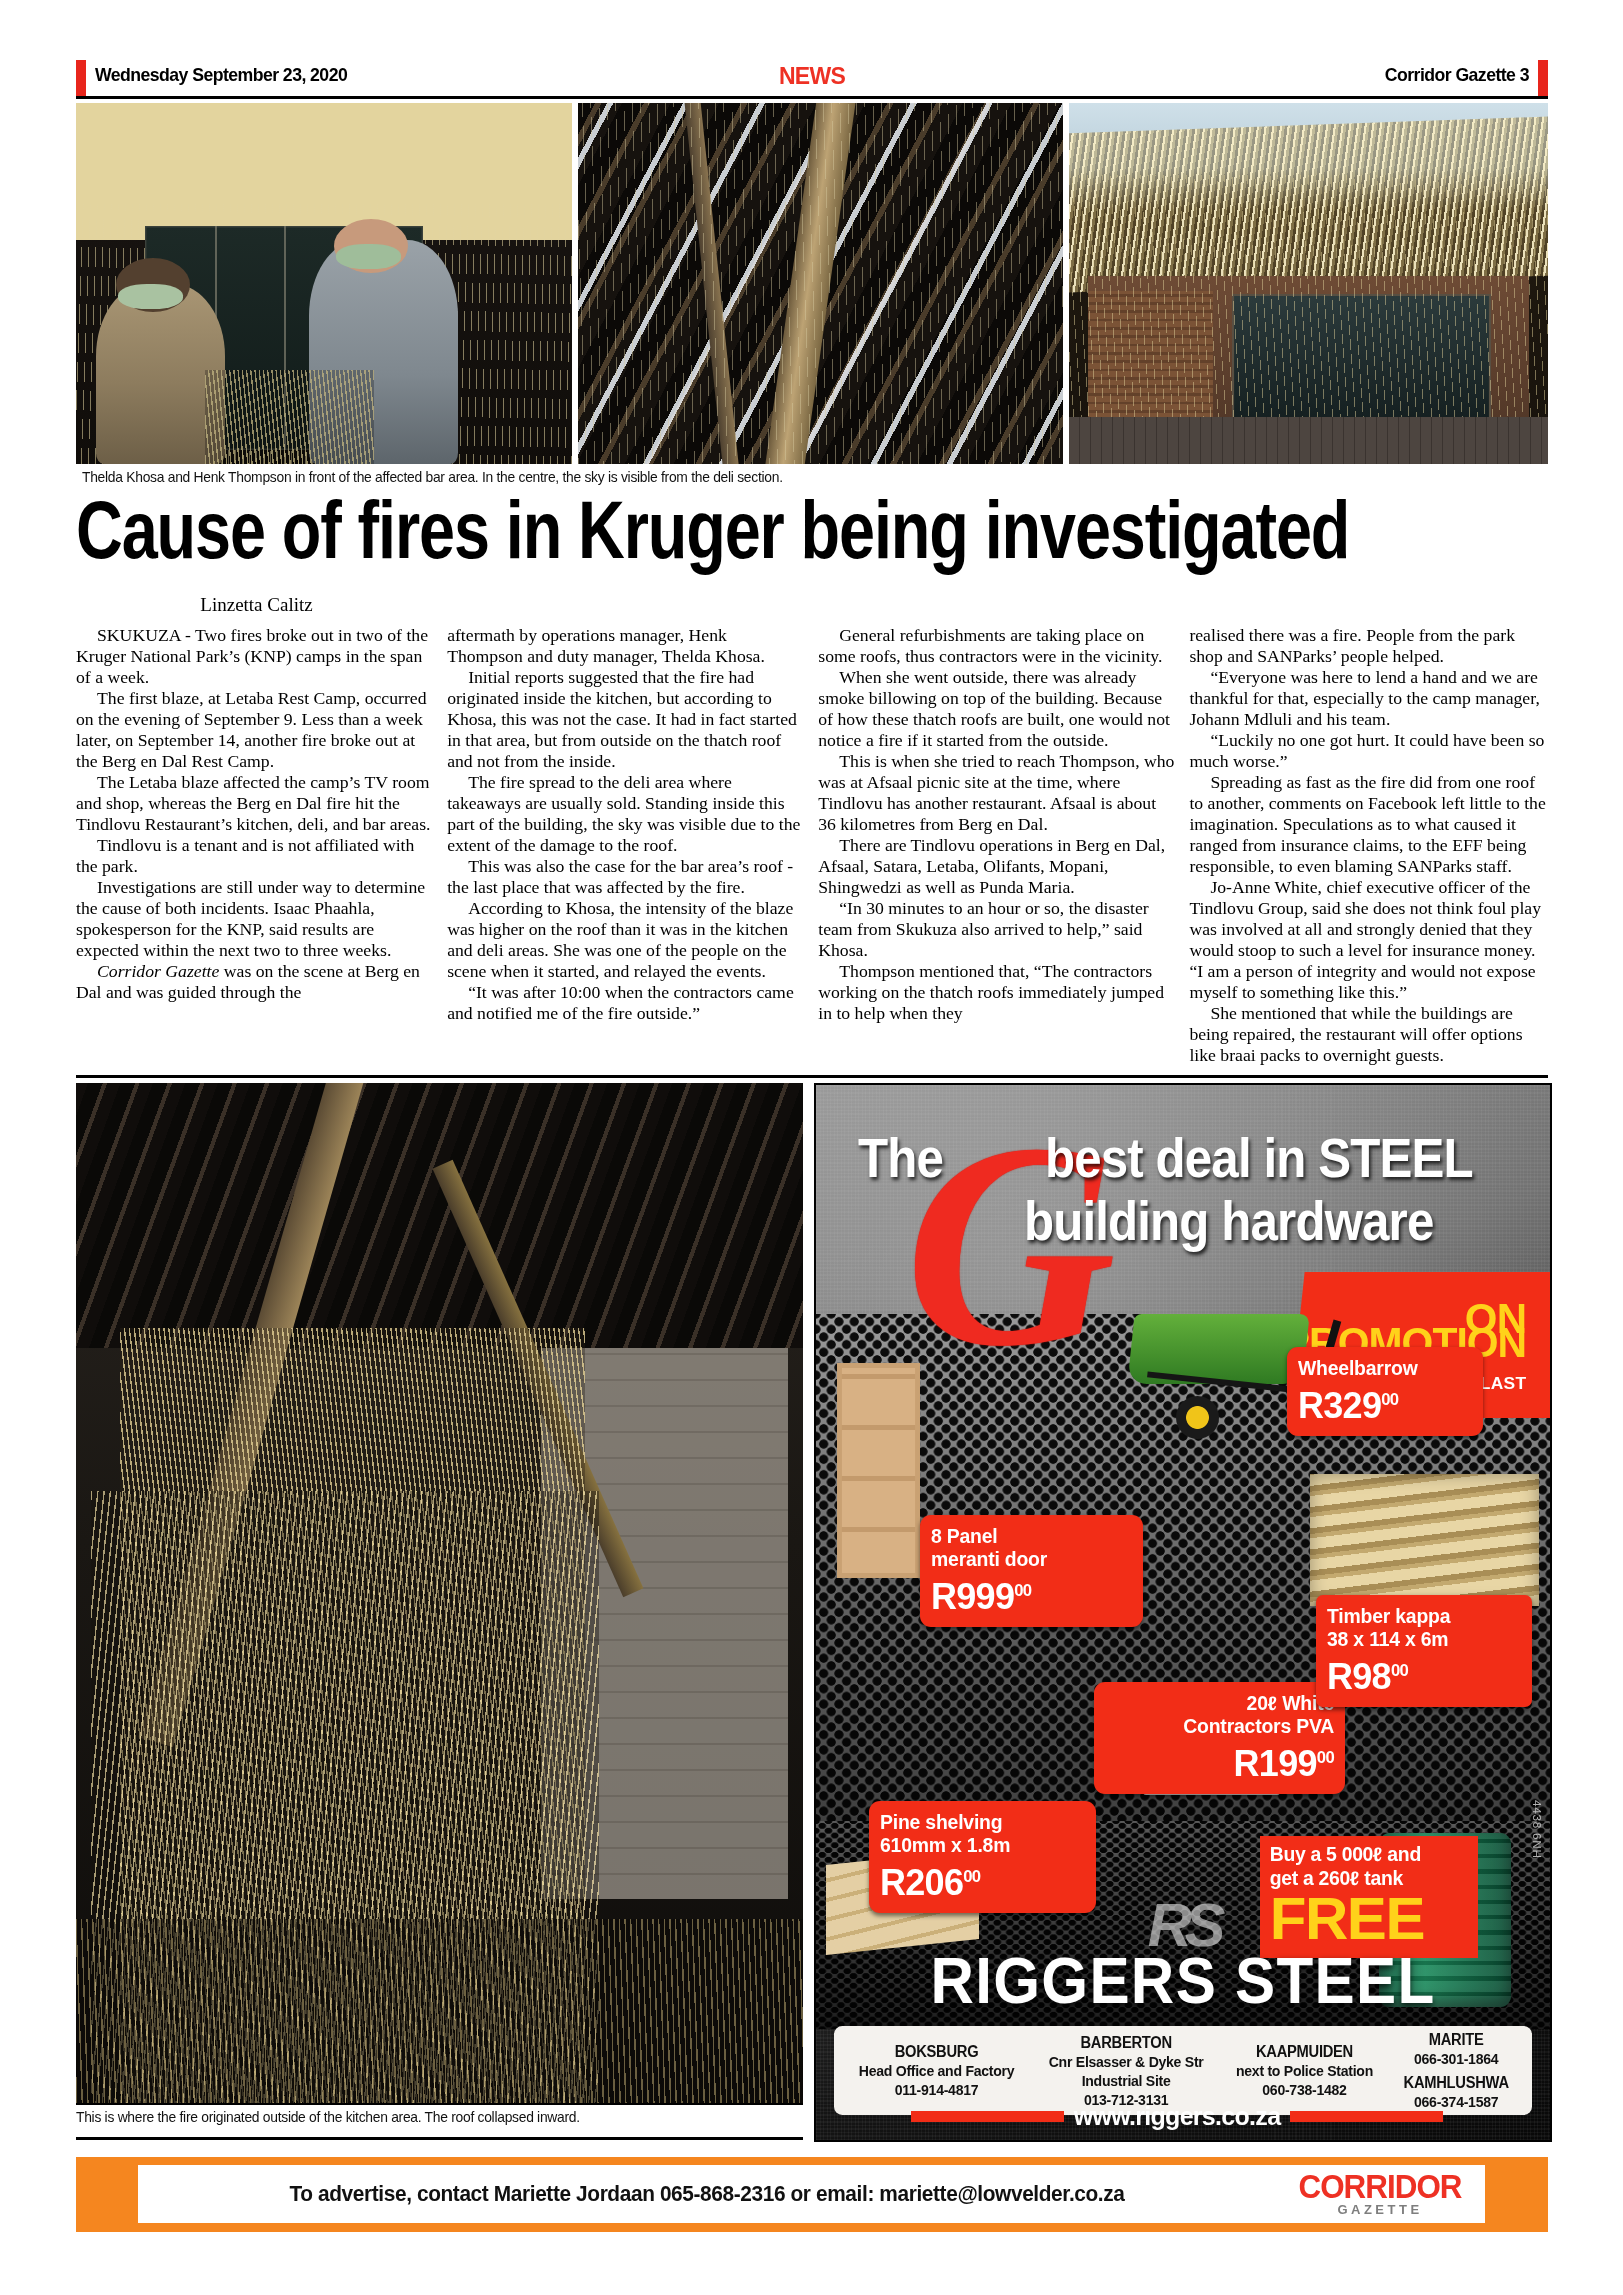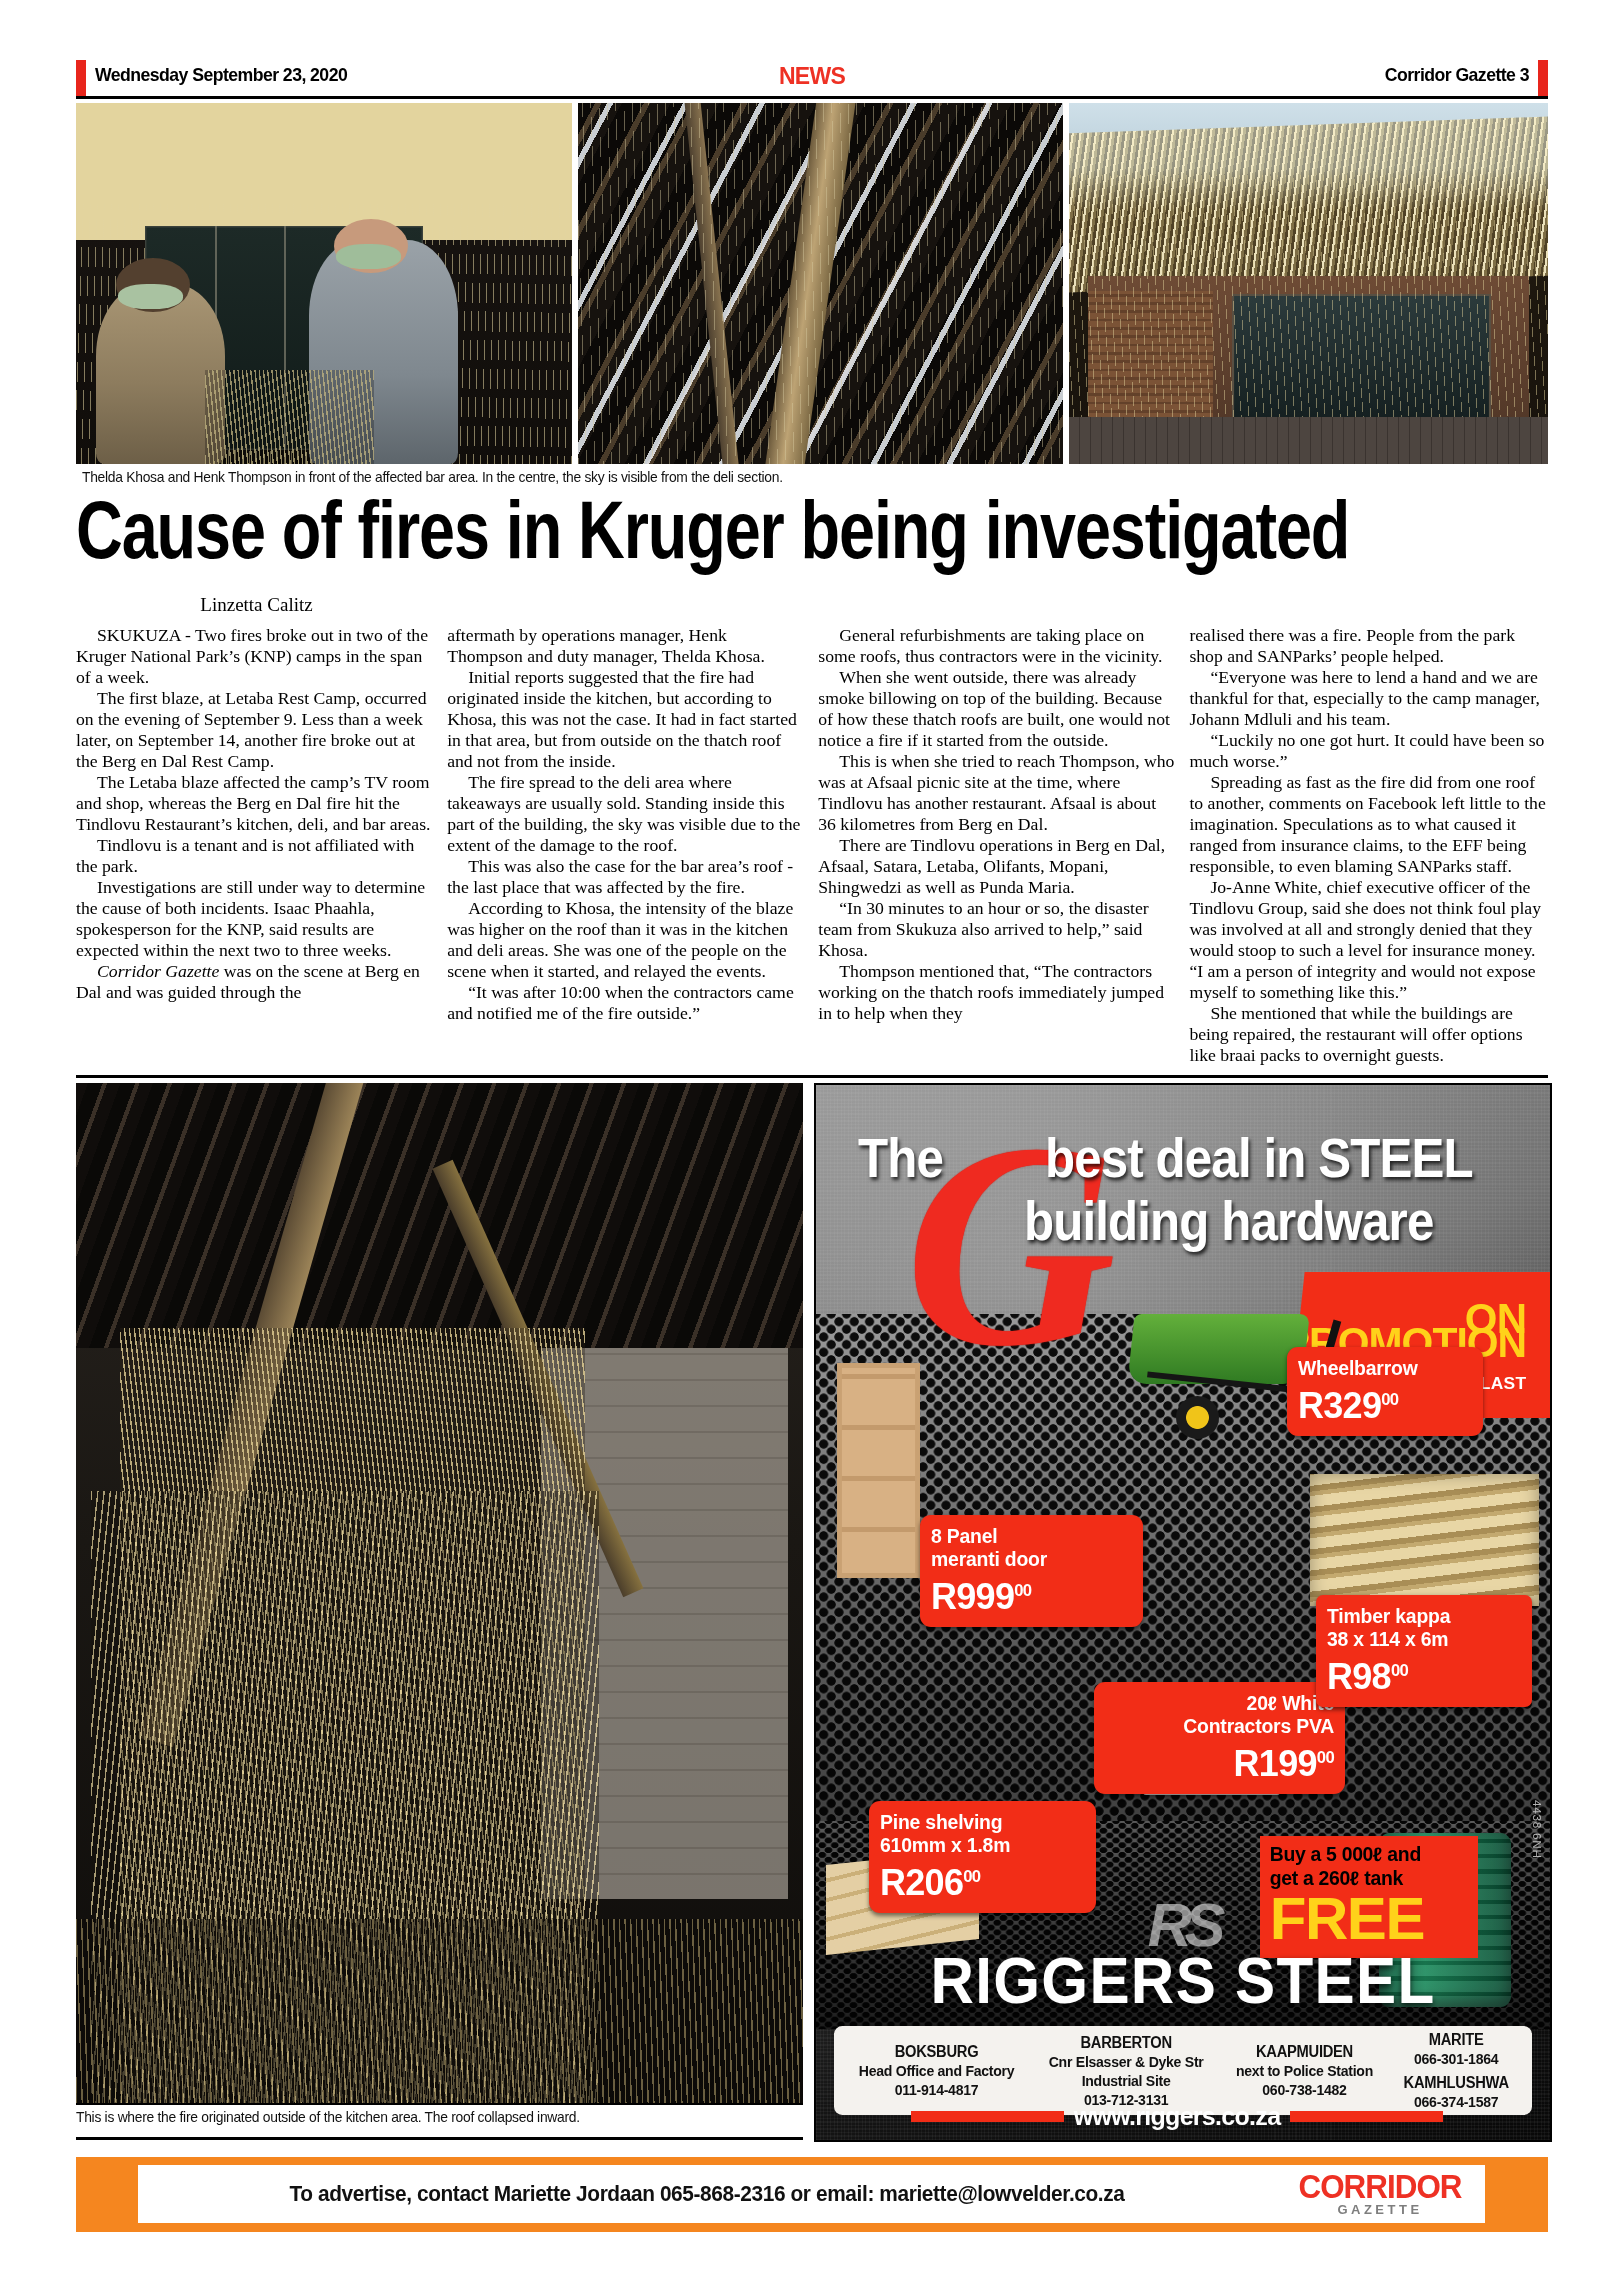--- a/index.html
+++ b/index.html
@@ -196,21 +196,21 @@
 
   .shelving{position:absolute;left:9.7px;top:772px;width:153px;height:90px;
     background:repeating-linear-gradient(-8deg,#e4cfa4 0 15.3px,#cbb079 15.3px 19.4px);transform:skewY(-6deg);}
   .tank{position:absolute;right:39px;top:748px;width:132px;height:174px;
     background:linear-gradient(90deg,#0c5b3d,#1c8a5c 35%,#0a4e34);
     border-radius:11px;box-shadow:inset 0 -7px 15.3px rgba(0,0,0,.5);}
   .tank::after{content:"";position:absolute;inset:0;border-radius:11px;
     background:repeating-linear-gradient(0deg,rgba(255,255,255,.09) 0 11px,rgba(0,0,0,.16) 11px 15.3px);}
 
   .freebox{position:absolute;left:444px;top:751px;width:199px;background:#f22d17;padding:7px 9.7px 9.7px;}
-  .freebox .l1{font-family:"Liberation Sans",sans-serif;font-weight:bold;font-size:19.4px;color:#000000;line-height:23.6px;letter-spacing:-0.3px;}
+  .freebox .l1{font-family:"Liberation Sans",sans-serif;font-weight:bold;font-size:19.4px;color:#ffffff;line-height:23.6px;letter-spacing:-0.3px;}
   .freebox .big{font-family:"Liberation Sans",sans-serif;font-weight:bold;font-size:60px;color:#ffd21a;line-height:58px;letter-spacing:-1.4px;}
 
   .riggers-mark{position:absolute;left:50%;top:805px;transform:translateX(-50%);
     width:160px;height:64px;font-family:"Liberation Sans",sans-serif;font-weight:bold;font-size:61px;
     color:rgba(225,225,225,.62);font-style:italic;letter-spacing:-7px;text-align:center;}
   .riggers-name{position:absolute;left:0;right:0;top:859px;text-align:center;
     font-family:"Liberation Sans",sans-serif;font-weight:bold;font-size:64px;color:#fff;
     letter-spacing:1.4px;text-shadow:0 2.8px 6.2px rgba(0,0,0,.75);transform:scaleX(.94);}
   .ad-code{position:absolute;right:5.6px;top:715px;font-family:"Liberation Sans",sans-serif;
     font-size:11.8px;color:#cfcfcf;writing-mode:vertical-rl;letter-spacing:0.7px;opacity:.85;}

